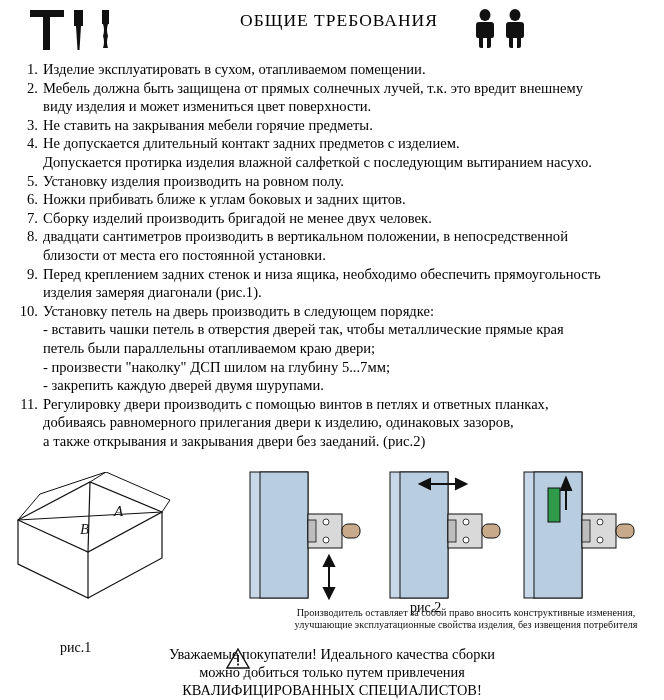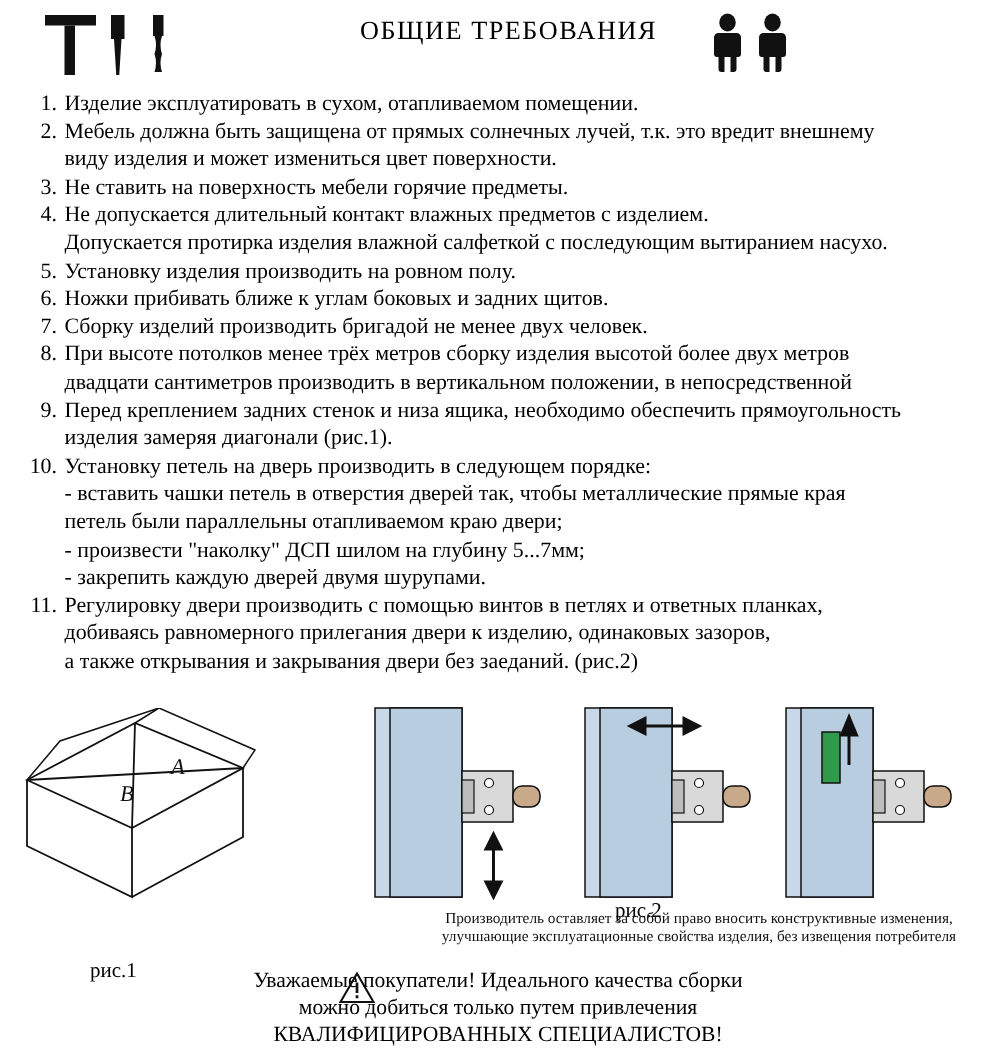--- a/index.html
+++ b/index.html
@@ -171,28 +171,28 @@
       <div class="num">2.</div>
       <div class="txt">
         <div>Мебель должна быть защищена от прямых солнечных лучей, т.к. это вредит внешнему</div>
         <div>виду изделия и может измениться цвет поверхности.</div>
       </div>
     </div>
 
     <div class="item">
       <div class="num">3.</div>
       <div class="txt">
-        <div>Не ставить на поверхность мебели горячие предметы.</div>
+        <div>Не ставить на закрывания мебели горячие предметы.</div>
       </div>
     </div>
 
     <div class="item">
       <div class="num">4.</div>
       <div class="txt">
-        <div>Не допускается длительный контакт влажных предметов с изделием.</div>
+        <div>Не допускается длительный контакт задних предметов с изделием.</div>
         <div>Допускается протирка изделия влажной салфеткой с последующим вытиранием насухо.</div>
       </div>
     </div>
 
     <div class="item">
       <div class="num">5.</div>
       <div class="txt">
         <div>Установку изделия производить на ровном полу.</div>
       </div>
     </div>
@@ -207,22 +207,22 @@
     <div class="item">
       <div class="num">7.</div>
       <div class="txt">
         <div>Сборку изделий производить бригадой не менее двух человек.</div>
       </div>
     </div>
 
     <div class="item">
       <div class="num">8.</div>
       <div class="txt">
-        <div>При высоте потолков менее трёх метров сборку изделия высотой более двух метров</div>
         <div>двадцати сантиметров производить в вертикальном положении, в непосредственной</div>
+        <div>близости от места его постоянной установки.</div>
       </div>
     </div>
 
     <div class="item">
       <div class="num">9.</div>
       <div class="txt">
         <div>Перед креплением задних стенок и низа ящика, необходимо обеспечить прямоугольность</div>
         <div>изделия замеряя диагонали (рис.1).</div>
       </div>
     </div>

